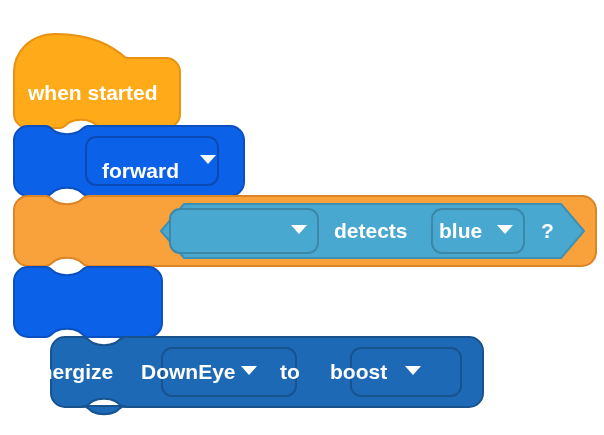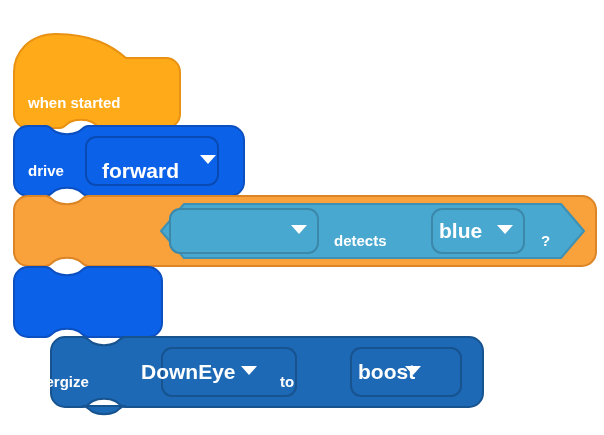--- a/index.html
+++ b/index.html
@@ -31,25 +31,24 @@
   .block svg {
     display: block;
     overflow: visible;
   }
 
   
   .lbl {
     position: absolute;
     color: #ffffff;
     font-family: "Liberation Sans", sans-serif;
-    font-size: 15px;
+    font-size: 21px;
     font-weight: bold;
     line-height: 1;
     white-space: nowrap;
-    margin-top: 13px;
     -webkit-font-smoothing: antialiased;
   }
 
   .field-lbl {
     position: absolute;
     color: #ffffff;
     font-family: "Liberation Sans", sans-serif;
     font-size: 21px;
     font-weight: bold;
     line-height: 1;
@@ -88,21 +87,21 @@
   
   #blk-stop { left: 14px; top: 265px; }
   #blk-stop .lbl { left: 14px; top: 26px; }
 
   
   #blk-energize { left: 14px; top: 335px; }
   #blk-energize .lbl-verb { left: 14px; top: 26px; }
   #blk-energize .field-lbl.f-device { left: 127px; top: 26px; }
   #blk-energize .caret.c-device { left: 227px; top: 31px; }
   #blk-energize .lbl-to { left: 266px; top: 26px; }
-  #blk-energize .field-lbl.f-state { left: 316px; top: 26px; margin-left: 28px; }
+  #blk-energize .field-lbl.f-state { left: 316px; top: 26px; }
   #blk-energize .caret.c-state { left: 391px; top: 31px; }
 
   .z1 { z-index: 1; }
   .z2 { z-index: 2; }
   .z3 { z-index: 3; }
   .z4 { z-index: 4; }
   .z5 { z-index: 5; padding-left: 37px; }
 </style>
 </head>
 <body>
@@ -144,21 +143,20 @@
                A14,14 0 0 1 216,72
                L74,72
                C70,72 68,68 64,66
                C58,63 48,63 42,66
                C38,68 36,72 32,72
                L14,72
                A14,14 0 0 1 0,58
                Z" fill="#0B62E8" stroke="#0B4FC0" stroke-width="2" stroke-linejoin="round"></path>
       <rect x="72" y="13" width="132" height="48" rx="10" ry="10" fill="#0B62E8" stroke="#0A4AB4" stroke-width="2"></rect>
     </svg>
-    <span class="lbl lbl-verb">drive</span>
     <span class="field-lbl f-direction">forward</span>
     <span class="caret c-direction"></span>
   </div>
 
   <div class="block z3" id="blk-wait">
     <svg width="596" height="80" viewBox="0 0 596 80">
 
       <path d="M0,16
                A14,14 0 0 1 14,2
                L32,2

